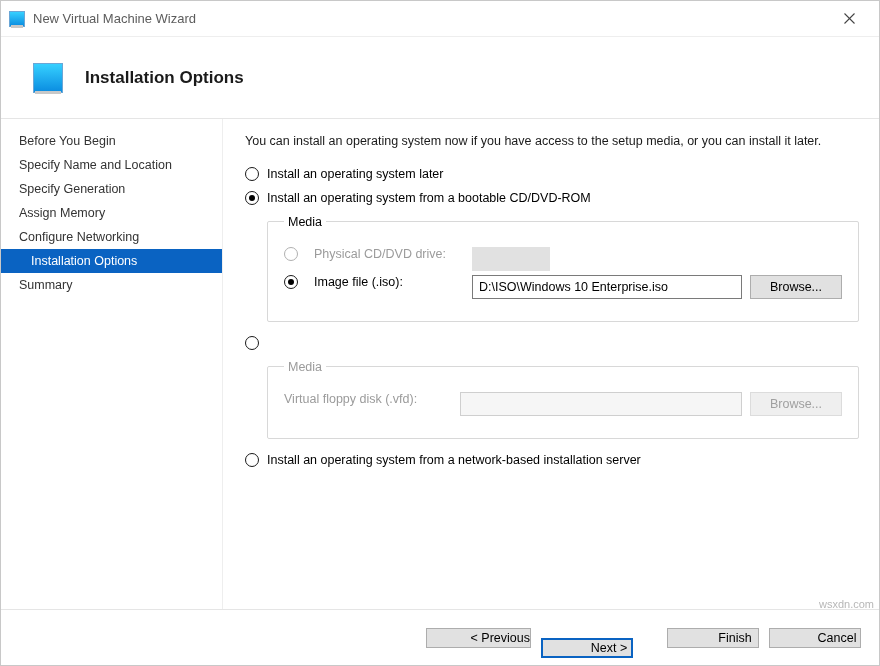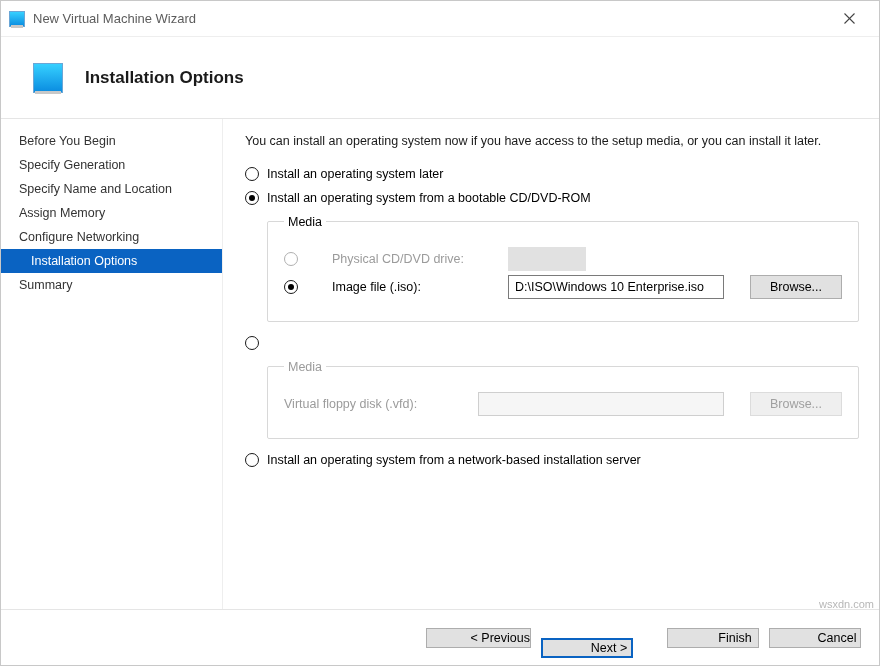--- a/index.html
+++ b/index.html
@@ -98,21 +98,21 @@
   fieldset.group {
     border:1px solid #d8d8d8;
     border-radius:2px;
     margin: 2px 0 14px 22px;
     padding: 14px 16px 18px 16px;
   }
   fieldset.group.disabled { color:#9b9b9b; }
   fieldset.group.disabled legend { color:#9b9b9b; }
   legend { padding:0 4px; font-size:12.5px; }
 
-  .media-row { display:flex; align-items:center; margin:4px 0; gap:26px; }
+  .media-row { display:flex; align-items:flex-start; margin:4px 0; gap:8px; }
   .media-row .label { width:150px; }
   .media-row input[type=text] {
     flex:1; height:24px;
     border:1px solid #7a7a7a;
     padding:2px 6px; font: inherit;
   }
   .media-row input.disabled {
     border-color:#cfcfcf; background:#f6f6f6; color:#aaa;
   }
   .fake-select {
@@ -165,22 +165,22 @@
 <div class="header">
   <div class="big-icon">
       <div class="app-icon-inner"></div>
     </div>
   <h1>Installation Options</h1>
 </div>
 
 <div class="body">
   <div class="sidebar">
     <div class="step">Before You Begin</div>
+    <div class="step">Specify Name and Location</div>
     <div class="step">Specify Generation</div>
-    <div class="step">Specify Name and Location</div>
     <div class="step">Assign Memory</div>
     <div class="step">Configure Networking</div>
     <div class="step selected indent">Installation Options</div>
     <div class="step">Summary</div>
   </div>
 
   <div class="main">
     <p class="intro">You can install an operating system now if you have access to the setup media, or you can install it later.</p>
 
     <div class="option">

